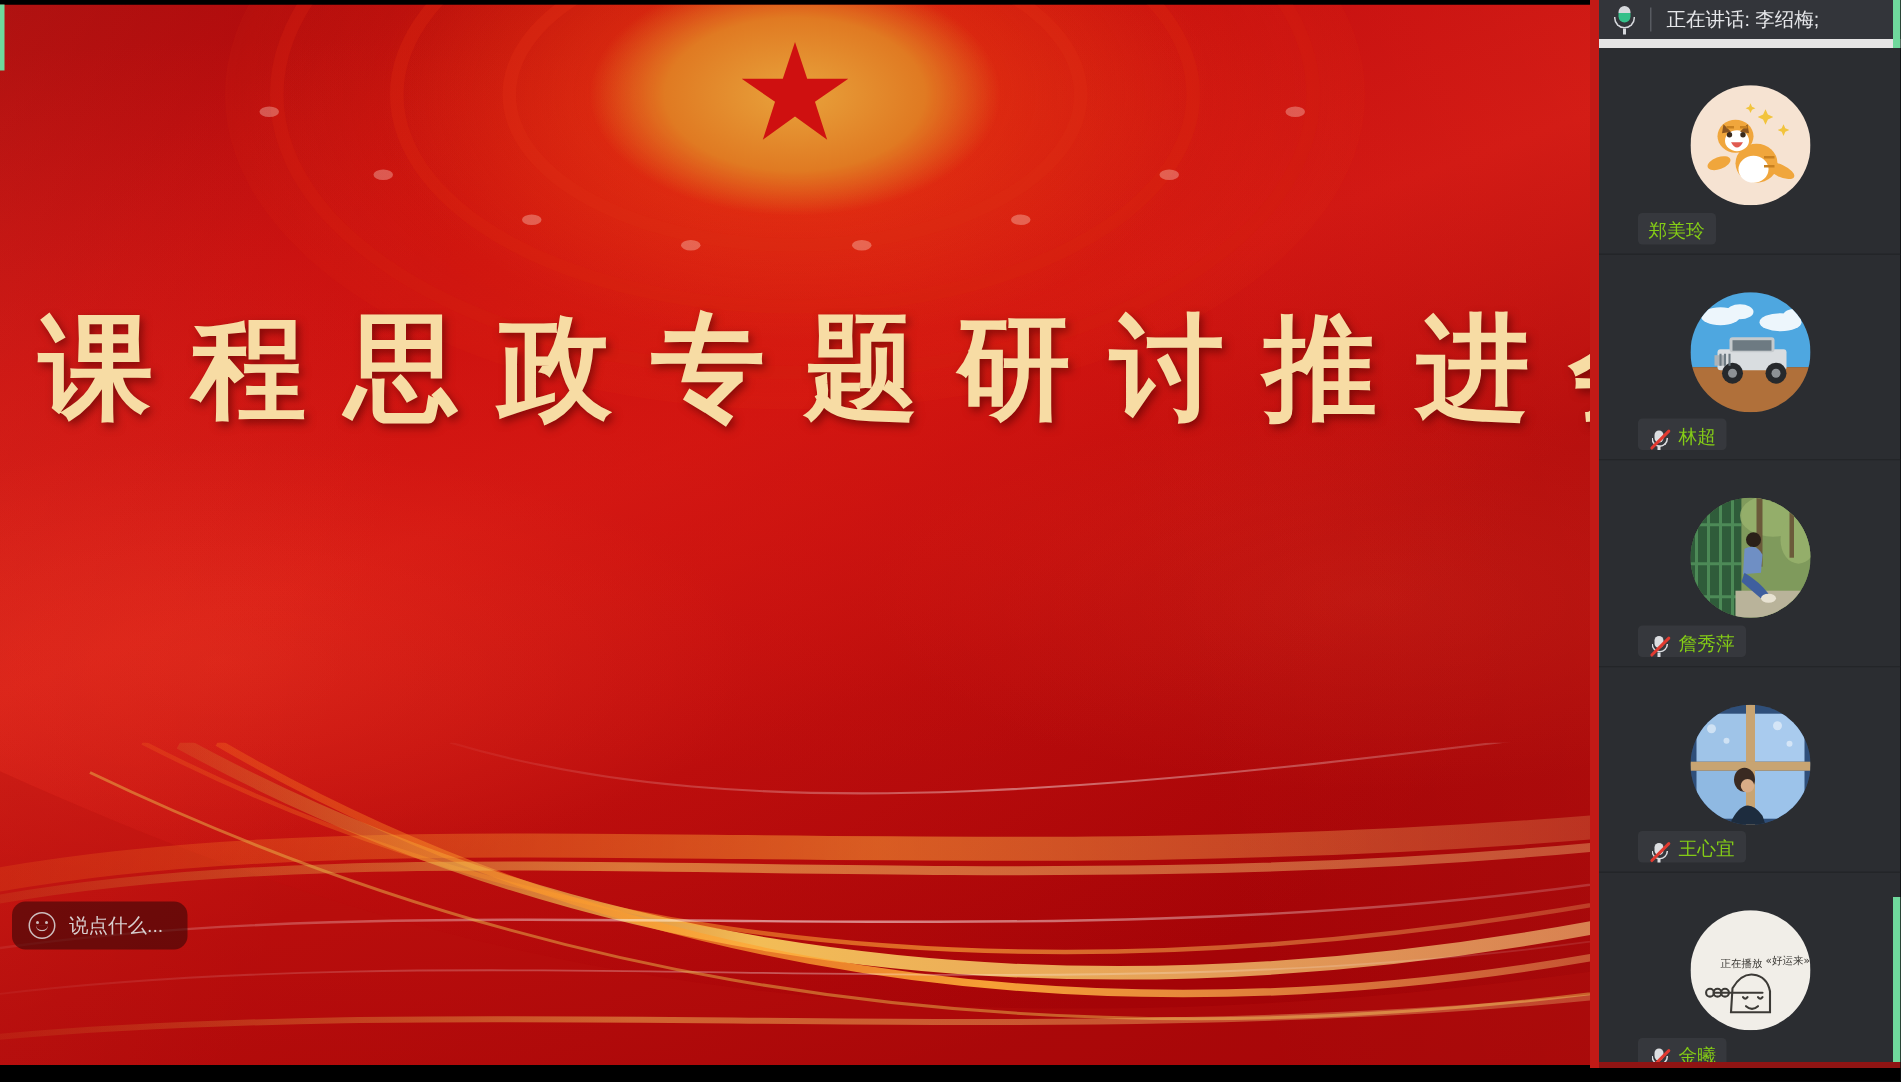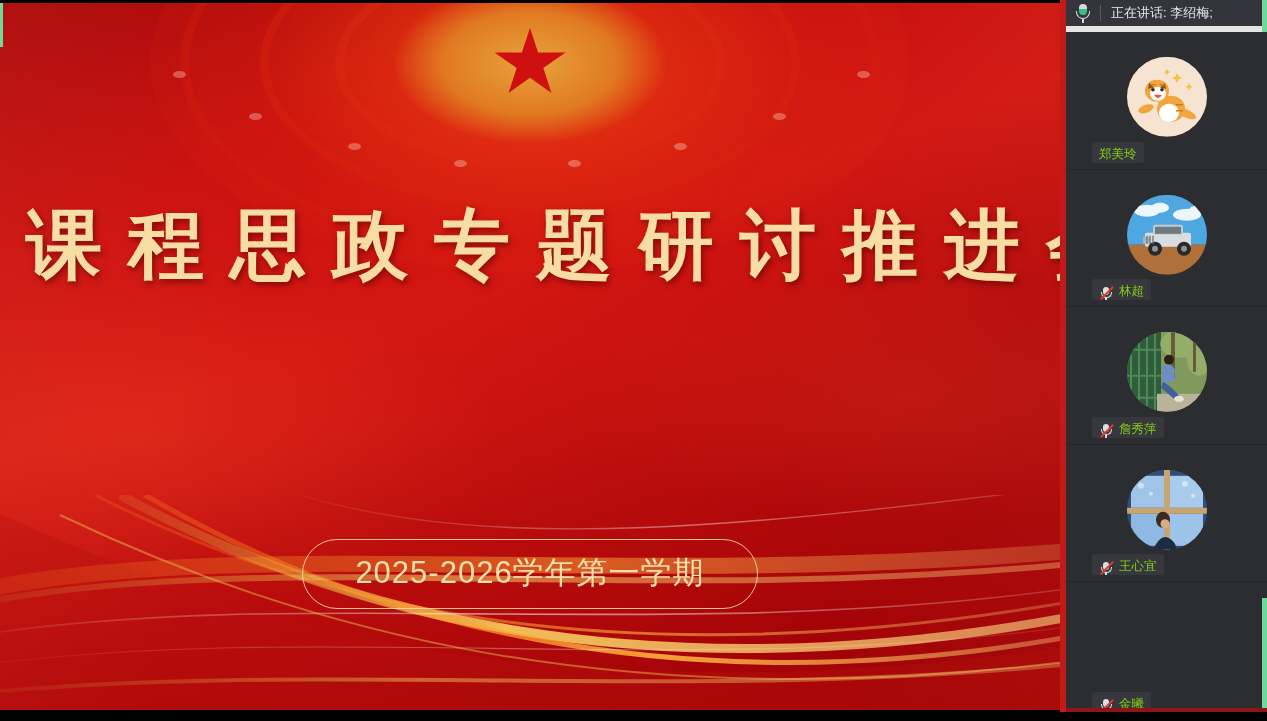--- a/index.html
+++ b/index.html
@@ -262,26 +262,29 @@
           <path d="M-20,108 C270,52 640,112 1080,68" stroke="url(#g1)" stroke-width="6" fill="none" opacity="0.6"></path>
           <path d="M-20,140 C300,90 680,150 1080,92" stroke="url(#g3)" stroke-width="1.6" fill="none"></path>
           <path d="M-20,170 C330,125 700,185 1080,130" stroke="url(#g3)" stroke-width="1.2" fill="none" opacity="0.6"></path>
           <path d="M300,0 C500,60 760,30 1080,-10" stroke="url(#g3)" stroke-width="1.4" fill="none" opacity="0.75"></path>
           <path d="M60,20 C300,135 620,225 1080,165" stroke="#e8b74a" stroke-width="2" fill="none" opacity="0.5"></path>
           <path d="M-20,198 C320,165 700,208 1080,168" stroke="url(#g1)" stroke-width="4" fill="none" opacity="0.5"></path>
         </svg>
       </div>
 
       <div class="slide-title">课程思政专题研讨推进会</div>
-      <div class="slide-date-wrap">
-        <div class="slide-date">2025-2026学年第一学期</div>
-      </div>
-
-    </div>
-
+
+    </div>
+
+    <div class="chat-composer">
+      <span class="smiley">
+          <span></span>
+        </span>
+      <span>说点什么...</span>
+    </div>
 
     <div class="top-black"></div>
     <div class="edge-green-left"></div>
   </div>
 
   <div class="strip-red-right"></div>
 
   <div class="sidebar">
 
     <div class="speaking-bar">
@@ -443,20 +446,39 @@
           <span class="m-body"></span>
             <span class="m-arc"></span>
             <span class="m-stem"></span>
             <span class="slash"></span>
         </span>
         <span>王心宜</span>
       </div>
     </div>
 
     <div class="tile">
+      <div class="avatar">
+        <svg viewBox="0 0 80 80">
+          <rect width="80" height="80" fill="#f1eee8"></rect>
+          <g stroke="#3c3a36" stroke-width="1.4" fill="none" stroke-linecap="round">
+            <path d="M28 52 q6 -10 14 -9 q9 1 11 11 l0 14 -26 0 z"></path>
+            <path d="M16 55 h32"></path>
+            <circle cx="13" cy="55" r="2.6"></circle>
+            <circle cx="18" cy="55" r="2.6"></circle>
+            <circle cx="23" cy="55" r="2.6"></circle>
+            <path d="M35 58 q1.5 2 3 0"></path>
+            <path d="M45 58 q1.5 2 3 0"></path>
+            <path d="M37 64 q4 3.5 8 0"></path>
+          </g>
+          <g fill="#3c3a36" font-family="DejaVu Sans, sans-serif" font-size="7">
+            <text x="20" y="38">正在播放</text>
+            <text x="50" y="36">«好运来»</text>
+          </g>
+        </svg>
+      </div>
       <div class="name-chip">
         <span class="mute-icon">
           <span class="m-body"></span>
             <span class="m-arc"></span>
             <span class="m-stem"></span>
             <span class="slash"></span>
         </span>
         <span>金曦</span>
       </div>
     </div>

